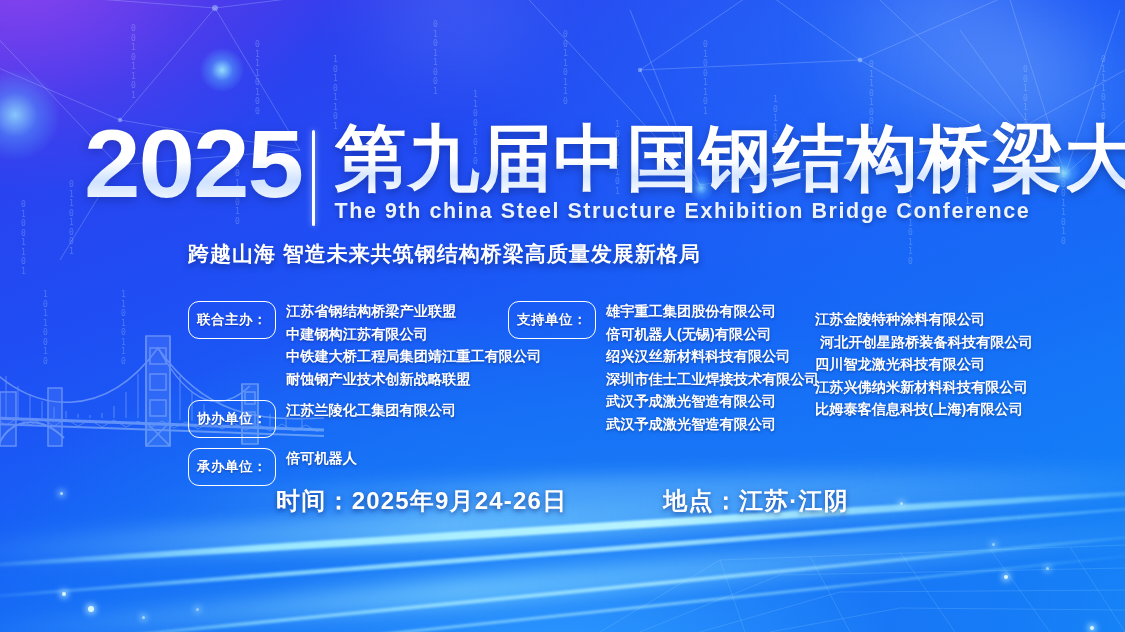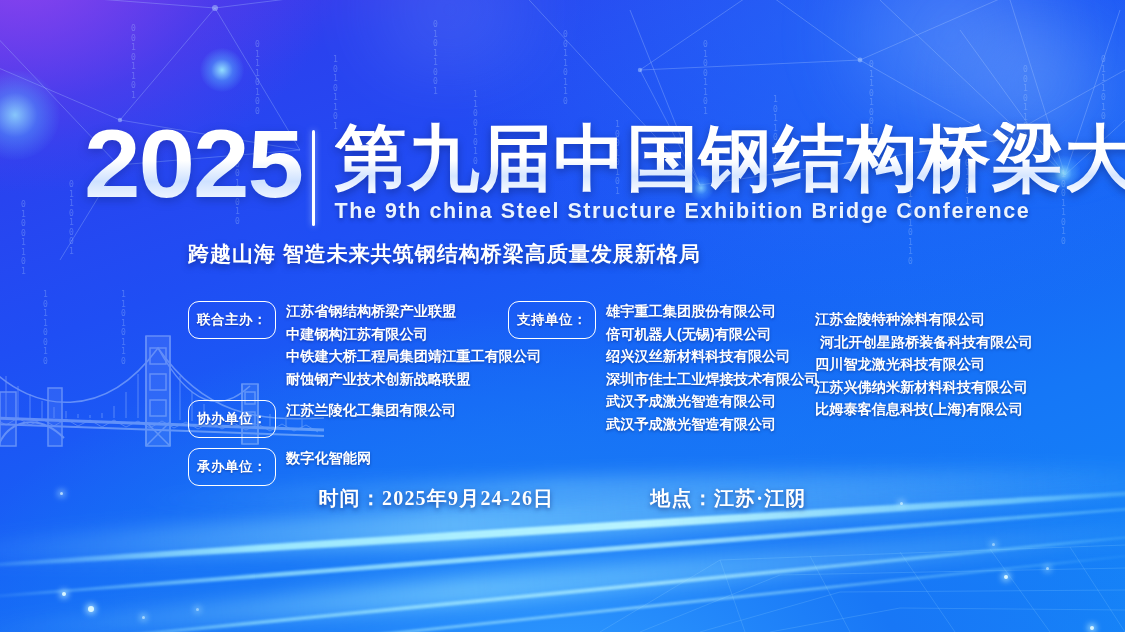--- a/index.html
+++ b/index.html
@@ -94,22 +94,22 @@
   .names{ margin-left:10px; }
   .name{ font-size:14.2px; font-weight:700; line-height:22.5px; color:#ffffff;
     white-space:nowrap; text-shadow:0 1px 3px rgba(8,30,110,.55); }
   .name.indent{ padding-left:5px; }
 
   .col-3 .name{ line-height:22.5px; }
 
   
   .footer{ position:absolute; left:0; top:485px; width:1125px; display:flex;
     justify-content:center; gap:96px; }
-  .foot-item{ font-size:20px; font-weight:700; color:#ffffff; letter-spacing:1.2px;
-    white-space:nowrap; text-shadow:0 2px 5px rgba(8,30,110,.6);font-family:Liberation Serif, serif; }
+  .foot-item{ font-size:24px; font-weight:700; color:#ffffff; letter-spacing:1.2px;
+    white-space:nowrap; text-shadow:0 2px 5px rgba(8,30,110,.6); }
 
   
   .bridge{ position:absolute; left:-6px; bottom:156px; width:330px; height:150px; opacity:.42; }
 </style>
 </head>
 <body>
 
 <div class="banner">
 
   <div class="bg-layer">
@@ -288,21 +288,21 @@
         </div>
         <div class="grp">
           <div class="pill">协办单位：</div>
           <div class="names">
             <div class="name">江苏兰陵化工集团有限公司</div>
           </div>
         </div>
         <div class="grp">
           <div class="pill">承办单位：</div>
           <div class="names">
-            <div class="name">数字化智能网</div>
+            <div class="name">倍可机器人</div>
           </div>
         </div>
       </div>
 
       <div class="col col-2">
         <div class="grp">
           <div class="pill">支持单位：</div>
           <div class="names">
             <div class="name">雄宇重工集团股份有限公司</div>
             <div class="name">倍可机器人(无锡)有限公司</div>

